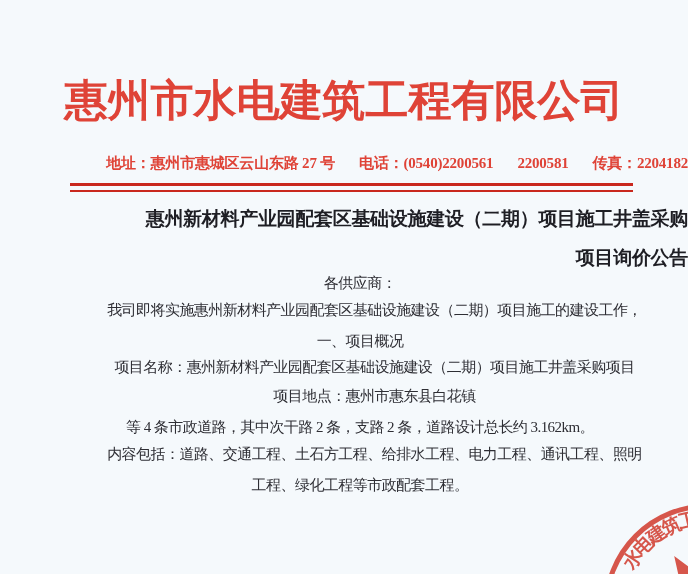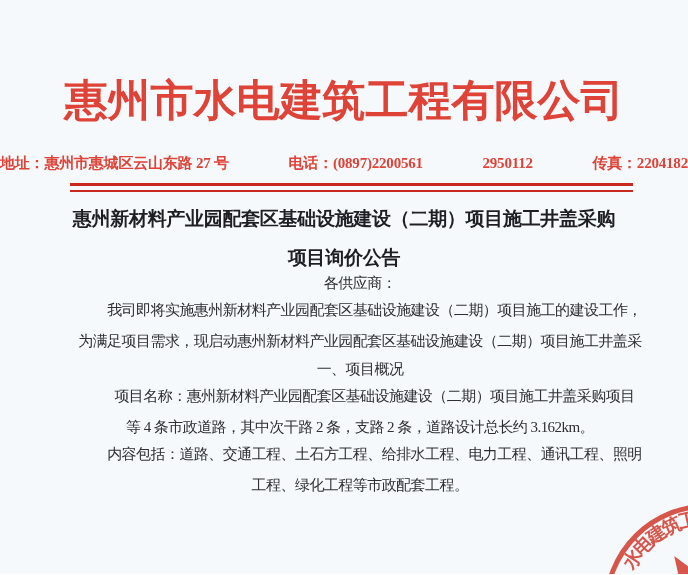--- a/index.html
+++ b/index.html
@@ -15,33 +15,33 @@
   .company-name{
     position:absolute;top:72px;left:0;right:0;
     text-align:center;
     font-size:43px;font-weight:bold;
     color:var(--brand_red,#df4337);
     letter-spacing:0px;
     white-space:nowrap;
   }
   .contact-line{
     position:absolute;top:154px;left:0;right:0;
-    display:flex;justify-content:space-between;align-items:baseline;
+    display:flex;justify-content:flex-end;align-items:baseline;
     gap:24px;
     font-size:15px;font-weight:bold;
     color:var(--brand_red,#d03428);
     white-space:nowrap;letter-spacing:-0.2px;
   }
   .rule{position:absolute;left:70px;width:563px;background:var(--rule_red,#c9281e);}
   .rule-thick{top:183px;height:3px;}
   .rule-thin{top:190px;height:1.8px;}
   
   .doc-title{
     position:absolute;left:0;right:0;
-    text-align:center;
+    text-align:right;
     font-size:19px;font-weight:bold;
     color:#1e1e24;
     letter-spacing:-0.3px;
     white-space:nowrap;
   }
   .doc-title.l1{top:206px;}
   .doc-title.l2{top:245px;}
   
   .body-text{
     position:absolute;top:269px;left:72px;right:40px;
@@ -70,37 +70,37 @@
 </style>
 </head>
 <body>
 
 <div class="page">
 
   <div class="company-name">惠州市水电建筑工程有限公司</div>
 
   <div class="contact-line">
     <span>地址：惠州市惠城区云山东路 27 号</span>
-    <span>电话：(0897)2200561</span>
-    <span>2950112</span>
+    <span>电话：(0540)2200561</span>
+    <span>2200581</span>
     <span>传真：2204182</span>
   </div>
 
   <div class="rule rule-thick"></div>
   <div class="rule rule-thin"></div>
 
   <div class="doc-title l1">惠州新材料产业园配套区基础设施建设（二期）项目施工井盖采购</div>
   <div class="doc-title l2">项目询价公告</div>
 
   <div class="body-text">
     <div class="body-line">各供应商：</div>
     <div class="body-line indent">我司即将实施惠州新材料产业园配套区基础设施建设（二期）项目施工的建设工作，</div>
-    <div class="body-line">为满足项目需求，现启动惠州新材料产业园配套区基础设施建设（二期）项目施工井盖采</div>
     <div class="body-line">一、项目概况</div>
     <div class="body-line indent">项目名称：惠州新材料产业园配套区基础设施建设（二期）项目施工井盖采购项目</div>
+    <div class="body-line indent">项目地点：惠州市惠东县白花镇</div>
     <div class="body-line">等 4 条市政道路，其中次干路 2 条，支路 2 条，道路设计总长约 3.162km。</div>
     <div class="body-line indent">内容包括：道路、交通工程、土石方工程、给排水工程、电力工程、通讯工程、照明</div>
     <div class="body-line">工程、绿化工程等市政配套工程。</div>
   </div>
 
   <svg class="seal" viewBox="0 0 240 240" width="240" height="240">
     <circle cx="118" cy="120" r="102" fill="none" stroke="#dd4a3c" stroke-width="5"></circle>
     <polygon fill="#dd4a3c" points="157,71.8 143.1,113.3 175.9,142.2 132.2,141.8 114.8,181.9 101.6,140.2 58.1,136 93.7,110.7 84.2,68 119.4,94"></polygon>
     <text x="42.5" y="71" text-anchor="middle" dominant-baseline="central" transform="rotate(-57 42.5 71)">水</text>
     <text x="53.3" y="57.5" text-anchor="middle" dominant-baseline="central" transform="rotate(-46 53.3 57.5)">电</text>

